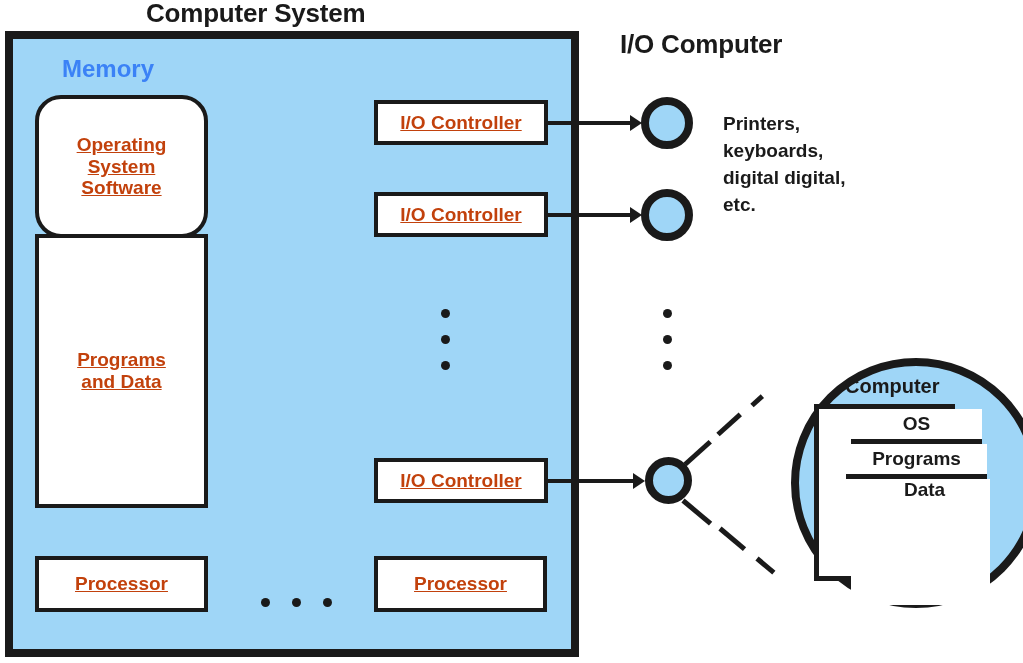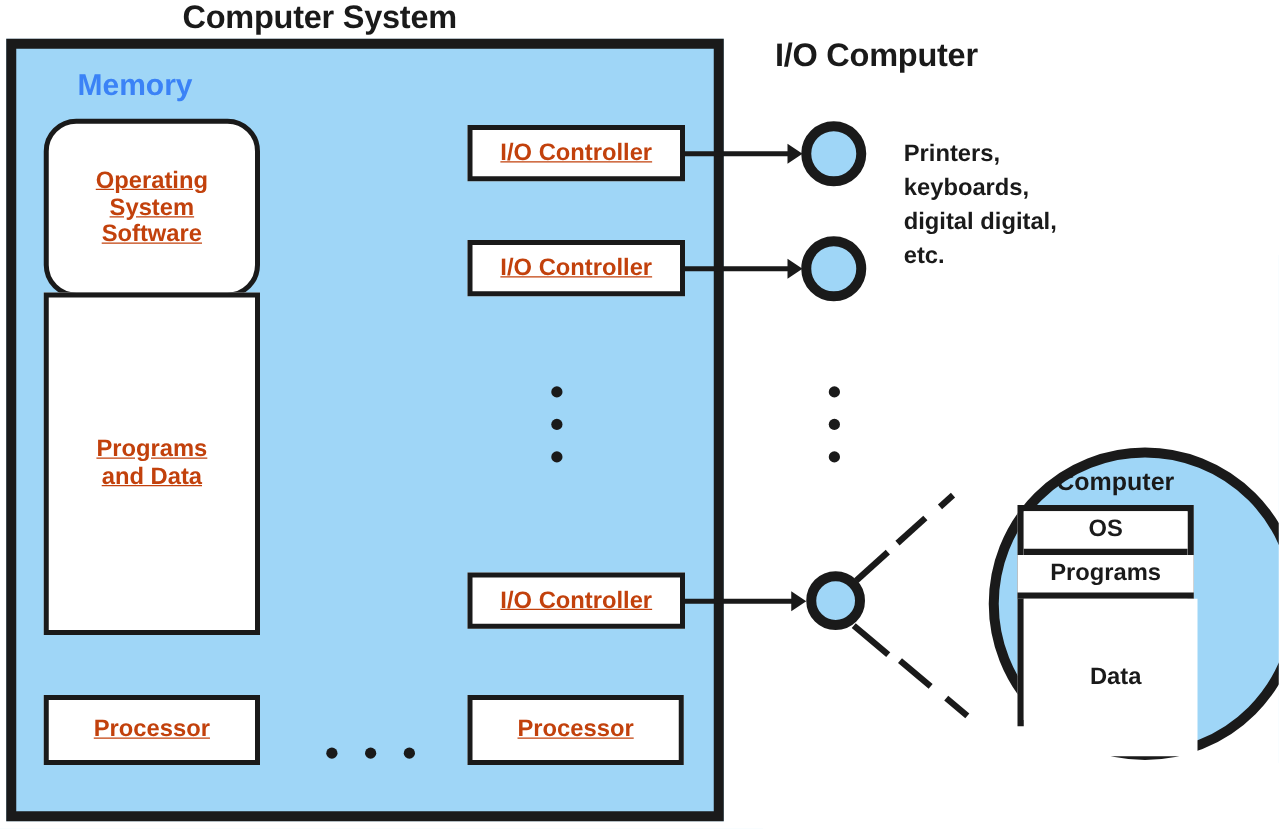--- a/index.html
+++ b/index.html
@@ -194,20 +194,21 @@
   .storage-row {
     position: absolute;
     background: #ffffff;
     display: flex;
     align-items: center;
     justify-content: center;
     font-weight: bold;
     color: #1a1a1a;
     font-size: 19px;
     white-space: nowrap;
+    margin-left: 32px;
   }
   #storage-row-os {
     left: 819px;
     top: 409px;
     width: 131px;
     height: 30px;
     border-bottom: 5px solid #1a1a1a;
   }
   #storage-row-programs {
     left: 814px;
@@ -218,21 +219,21 @@
     border-top: 0;
     overflow: visible;
     font-size: 19px;
   }
   #storage-row-data {
     left: 819px;
     top: 479px;
     width: 131px;
     height: 126px;
     justify-content: center;
-    align-items: center;
+    align-items: flex-start;
     padding-left: 8px;
   }
 
   
   .leader {
     height: 5px;
     background: #1a1a1a;
     transform-origin: 0 50%;
   }
   .leader-dash {

